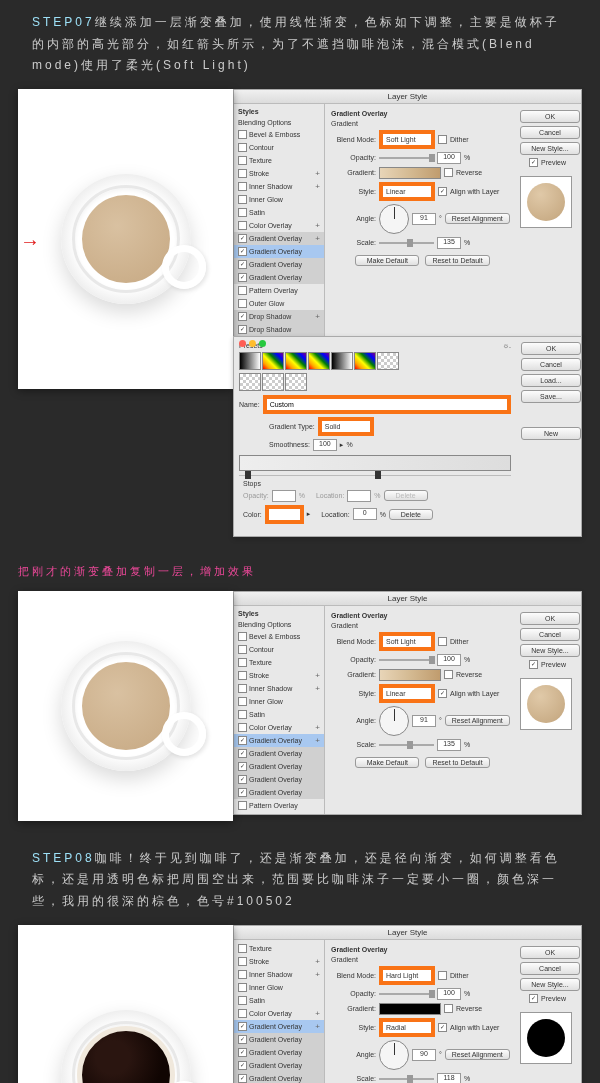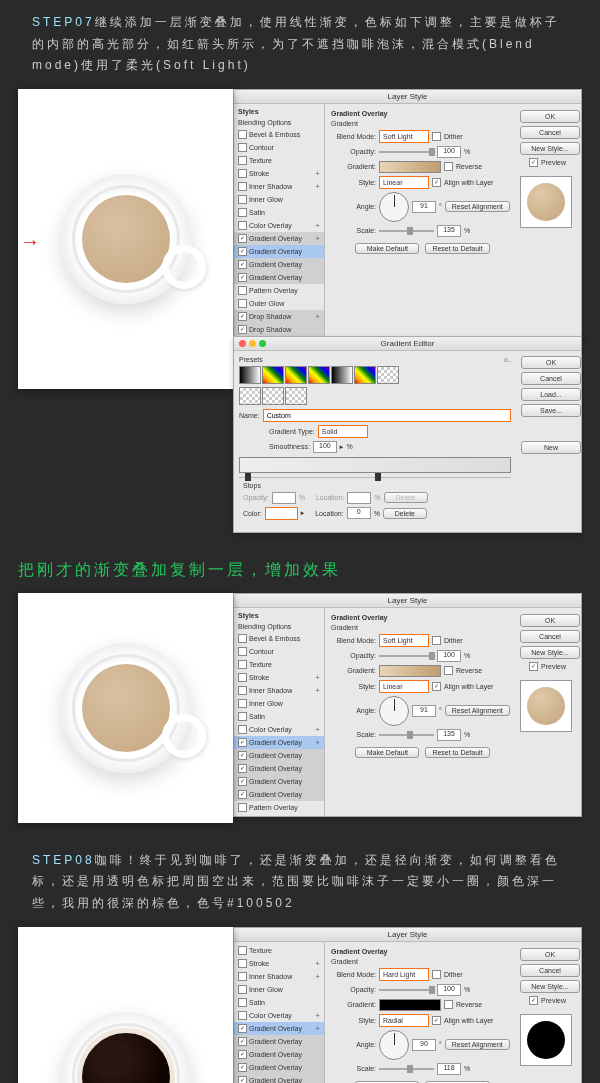--- a/index.html
+++ b/index.html
@@ -1,18 +1,18 @@
 <!DOCTYPE html>
 <html><head>
 <meta charset="utf-8">
 <style>
 body{margin:0;background:#2a2a2a;font-family:Arial,sans-serif;color:#ccc;width:600px}
 .step-text{padding:12px 32px;font-size:12px;line-height:1.8;letter-spacing:3px}
 .step-label{color:#9de0f7}
-.sub-text{padding:12px 18px;font-size:16px;letter-spacing:3px;color:#22c55e}
+.sub-text{padding:12px 18px;font-size:11px;letter-spacing:3px;color:#ec4899}
 .panel-row{display:flex;align-items:flex-start;padding:0 18px;gap:0;margin-bottom:15px}
 .cup-area{width:215px;height:240px;background:#fff;position:relative;box-shadow:0 2px 8px rgba(0,0,0,0.4)}
 .cup-area.tall{height:300px}
 .cup-area.short{height:230px}
 .cup{position:absolute;top:50%;left:50%;transform:translate(-50%,-50%)}
 .saucer{width:130px;height:130px;border-radius:50%;background:radial-gradient(circle,#fff 55%,#eaeaea 75%);box-shadow:0 8px 20px rgba(0,0,0,0.15);display:flex;align-items:center;justify-content:center;position:relative}
 .rim{width:102px;height:102px;border-radius:50%;background:#fff;border:3px solid #e8e8e8;display:flex;align-items:center;justify-content:center;box-shadow:inset 0 2px 4px rgba(0,0,0,0.05)}
 .coffee{width:88px;height:88px;border-radius:50%}
 .coffee.latte{background:radial-gradient(circle at 40% 35%,#d9c1a1,#c6a882)}
 .coffee.dark{background:radial-gradient(circle at 35% 30%,#2a1510 20%,#100502 60%);border:5px solid #f0e8dc}
@@ -27,21 +27,21 @@
 .style-item.header{font-weight:bold}
 .style-item.selected{background:#a8c8f0}
 .style-item.active{background:#d0d0d0}
 .chk{width:7px;height:7px;border:1px solid #888;display:inline-block;background:#fff}
 .chk.on::after{content:"✓";font-size:6px;line-height:7px;display:block;text-align:center}
 .plus{margin-left:auto;font-size:8px;color:#666}
 .dialog-main{flex:1;padding:6px;display:flex;gap:6px}
 .settings{flex:1}
 .setting-row{display:flex;align-items:center;gap:3px;margin-bottom:3px;font-size:7px}
 .label{min-width:45px;text-align:right}
-.sel{background:#fff;border:1px solid #f97316;padding:0 3px;font-size:7px;height:11px;line-height:11px;min-width:42px}
+.sel{background:#fff;border:4px solid #f97316;padding:0 3px;font-size:7px;height:11px;line-height:11px;min-width:42px}
 .num-input{width:22px;height:10px;border:1px solid #999;background:#fff;font-size:7px;text-align:center}
 .btn{background:linear-gradient(#fcfcfc,#e0e0e0);border:1px solid #999;border-radius:3px;padding:1px 6px;font-size:7px;min-width:50px;text-align:center}
 .btn-col{display:flex;flex-direction:column;gap:3px;width:55px}
 .btn-col .btn{padding:2px 4px}
 .preview-box{width:50px;height:50px;background:#fff;border:1px solid #999;margin-top:3px;display:flex;align-items:center;justify-content:center}
 .preview-circle{width:38px;height:38px;border-radius:50%}
 .preview-circle.latte{background:radial-gradient(circle at 35% 30%,#e0c9a8,#c2a47c)}
 .preview-circle.dark{background:radial-gradient(circle,#000 75%,#f0e8d8 80%)}
 .grad-bar{width:60px;height:10px;border:1px solid #888}
 .grad-bar.light{background:linear-gradient(90deg,#e8d5b8,#d4ba92,#c09c6e)}
@@ -227,21 +227,20 @@
         </div>
       </div>
     </div>
 
     <div class="dialog small-dialog">
       <div class="traffic">
           <span class="tl r"></span>
           <span class="tl y"></span>
           <span class="tl g"></span>
         </div>
-      <div class="dialog-title">Gradient Editor</div>
       <div class="dialog-body">
         <div class="settings" style="padding:5px">
           <div class="setting-row">
               <span style="font-size:7px">Presets</span>
               <span style="margin-left:auto">☼.</span>
             </div>
           <div class="presets-row">
             <span class="preset bw"></span>
               <span class="preset rainbow"></span>
               <span class="preset rainbow"></span>

